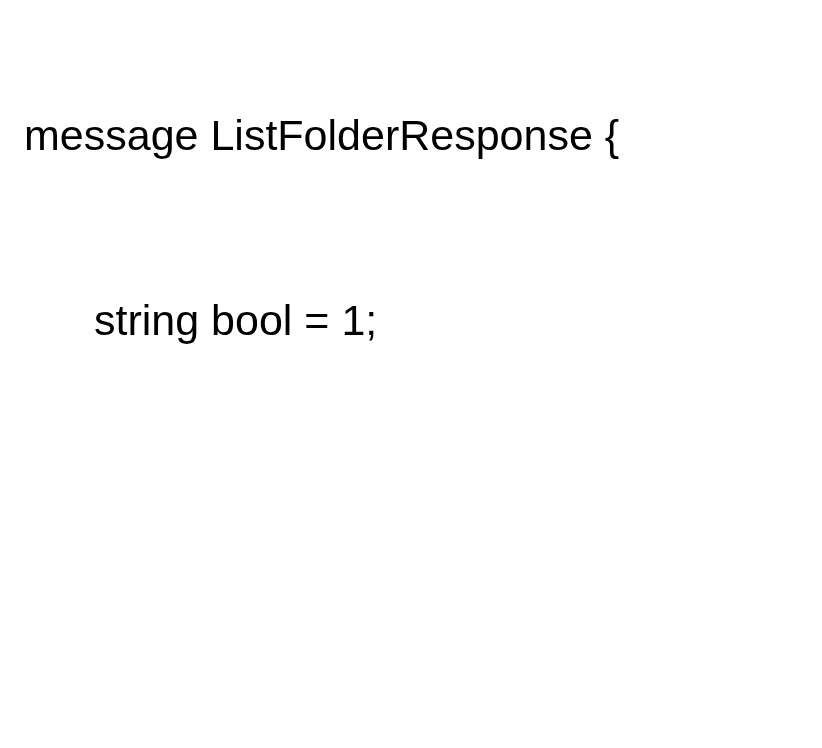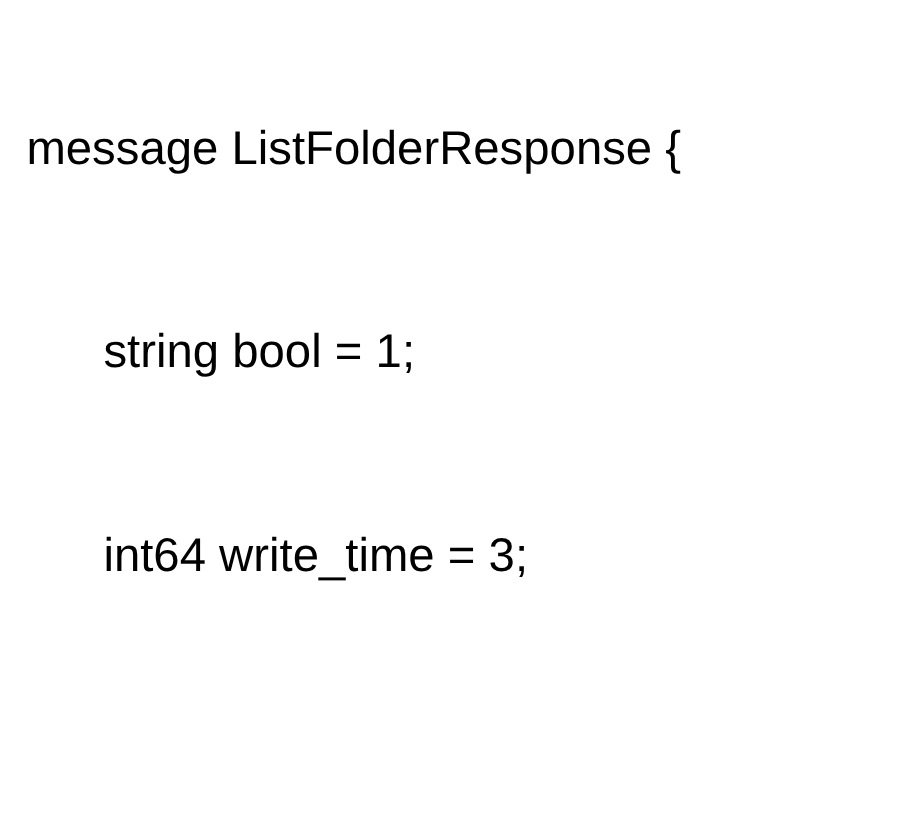--- a/index.html
+++ b/index.html
@@ -15,17 +15,16 @@
     .line { display: block; margin-bottom: 56px; }
     .line:last-child { margin-bottom: 0; }
     .indent { padding-left: 70px; }
   </style>
 </head>
 <body>
 
 <div class="code">
   <span class="line"><span>message</span> <span>ListFolderResponse</span> <span>{</span></span>
   <span class="line indent"><span>string</span> <span>bool</span> <span>=</span> <span>1</span><span>;</span></span>
-  <span class="line indent"><span>int64</span> <span>write_time</span> <span>=</span> <span>3</span><span>;</span></span>
   
   
   
 </div>
 
 </body></html>

